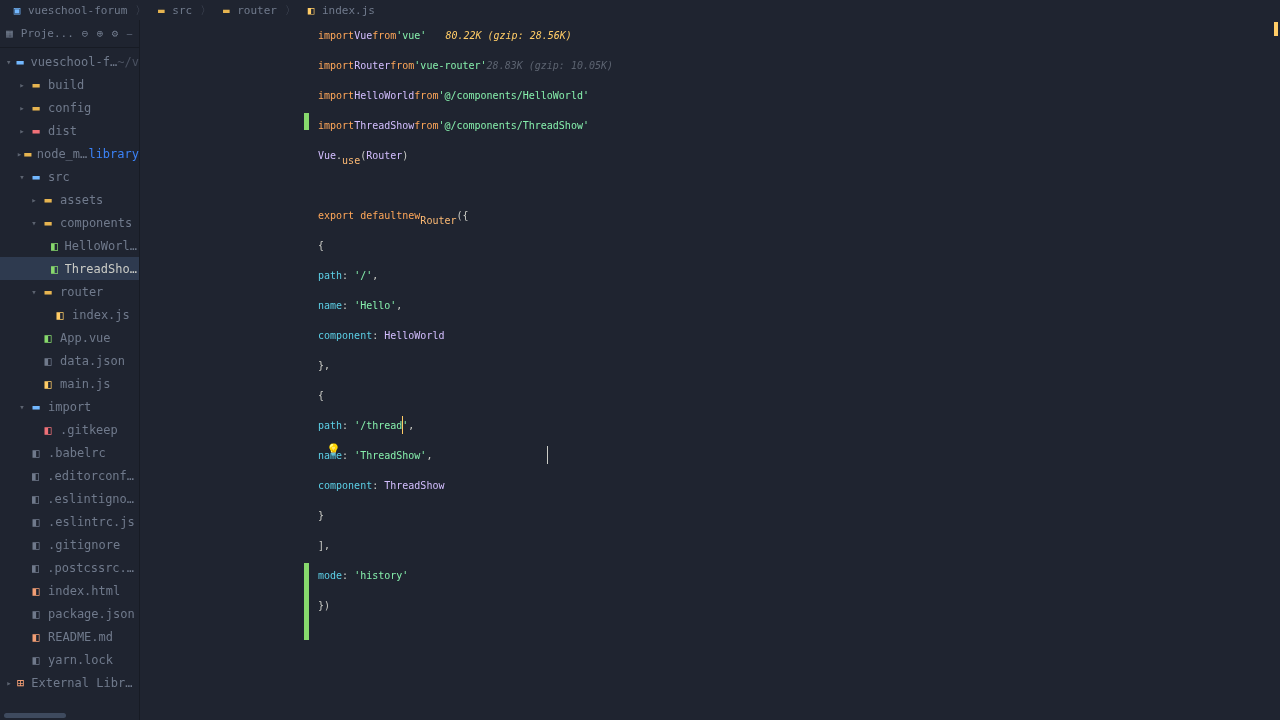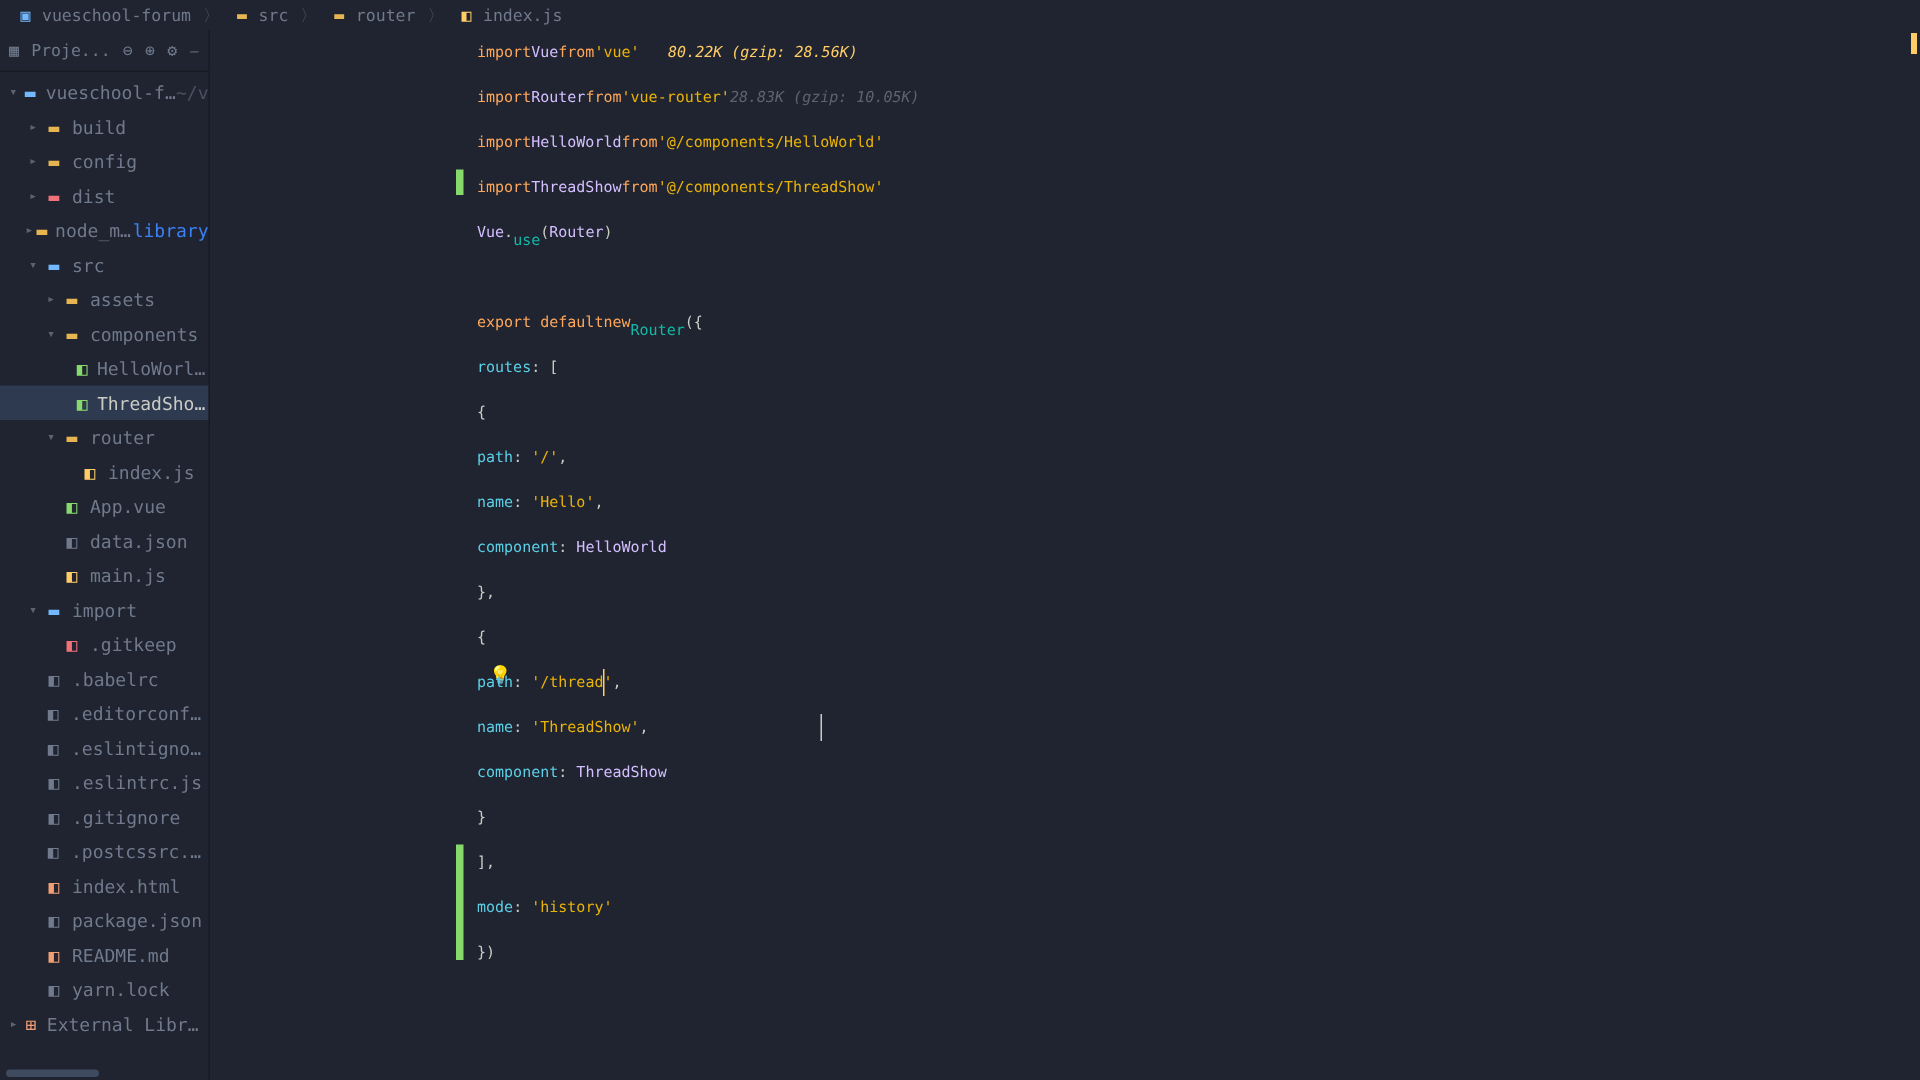--- a/index.html
+++ b/index.html
@@ -35,26 +35,26 @@
 .gutter-mark { position:absolute; left:164px; width:5px; background:#87d96c; }
 .bulb { position:absolute; left:186px; font-size:12px; color:#ffcc66; }
 .code-area { position:absolute; left:178px; top:0; right:0; bottom:0; }
 .line { height:30px; display:flex; align-items:center; white-space:pre; font-size:10px; }
 .cursor { display:inline-block; width:1px; height:18px; background:#ffcc66; vertical-align:middle; margin:0 -0.5px; }
 
 
 .kw { color:#ffa759; }
 .id { color:#d4bfff; }
 .from { color:#ffa759;text-align:right; }
-.str { color:#eab308; }
+.str { color:#86efac; }
 .hint1 { color:#ffcc66; font-style:italic;margin-left:19px; }
 .hint2 { color:#5c6370; font-style:italic; }
 .punc { color:#cbccc6; }
 .prop { color:#5ccfe6; }
-.fn { color:#14b8a6;margin-top:11px; }
+.fn { color:#fdba74;margin-top:11px; }
 .thin-cursor-after::after { content:''; display:inline-block; width:1px; height:18px; background:#cbccc6; vertical-align:middle; }
 
 
 .accent { position:absolute; right:2px; top:2px; width:4px; height:14px; background:#ffcc66; }
 
 
 .hscroll { position:absolute; left:4px; bottom:2px; width:62px; height:5px; background:#3e4a5e; border-radius:3px; }
 </style>
 </head>
 <body>
@@ -249,21 +249,20 @@
       </div>
       <div class="bulb" style="top:423px">💡</div>
       <div class="code-area">
         <div class="line"><span class="kw">import</span> <span class="id">Vue</span> <span class="from">from</span> <span class="str">'vue'</span>  <span class="hint1">80.22K (gzip: 28.56K)</span></div>
         <div class="line"><span class="kw">import</span> <span class="id">Router</span> <span class="from">from</span> <span class="str">'vue-router'</span>  <span class="hint2">28.83K (gzip: 10.05K)</span></div>
         <div class="line"><span class="kw">import</span> <span class="id">HelloWorld</span> <span class="from">from</span> <span class="str">'@/components/HelloWorld'</span></div>
         <div class="line"><span class="kw">import</span> <span class="id">ThreadShow</span> <span class="from">from</span> <span class="str">'@/components/ThreadShow'</span></div>
         <div class="line"><span class="id">Vue</span><span class="punc">.</span><span class="fn">use</span><span class="punc">(</span><span class="id">Router</span><span class="punc">)</span></div>
         <div class="line"></div>
         <div class="line"><span class="kw">export default</span> <span class="kw">new</span> <span class="fn">Router</span><span class="punc">({</span></div>
-        <div class="line">  <span class="prop">routes</span><span class="punc">: [</span></div>
         <div class="line">    <span class="punc">{</span></div>
         <div class="line">      <span class="prop">path</span><span class="punc">: </span><span class="str">'/'</span><span class="punc">,</span></div>
         <div class="line">      <span class="prop">name</span><span class="punc">: </span><span class="str">'Hello'</span><span class="punc">,</span></div>
         <div class="line">      <span class="prop">component</span><span class="punc">: </span><span class="id">HelloWorld</span></div>
         <div class="line">    <span class="punc">},</span></div>
         <div class="line">    <span class="punc">{</span></div>
         <div class="line">      <span class="prop">path</span><span class="punc">: </span><span class="str">'/thread</span><span class="cursor"></span><span class="str">'</span><span class="punc">,</span></div>
         <div class="line">      <span class="prop">name</span><span class="punc">: </span><span class="str">'ThreadShow'</span><span class="punc">,</span><span style="display:inline-block;width:115px"></span><span class="thin-cursor-after"></span></div>
         <div class="line">      <span class="prop">component</span><span class="punc">: </span><span class="id">ThreadShow</span></div>
         <div class="line">    <span class="punc">}</span></div>

